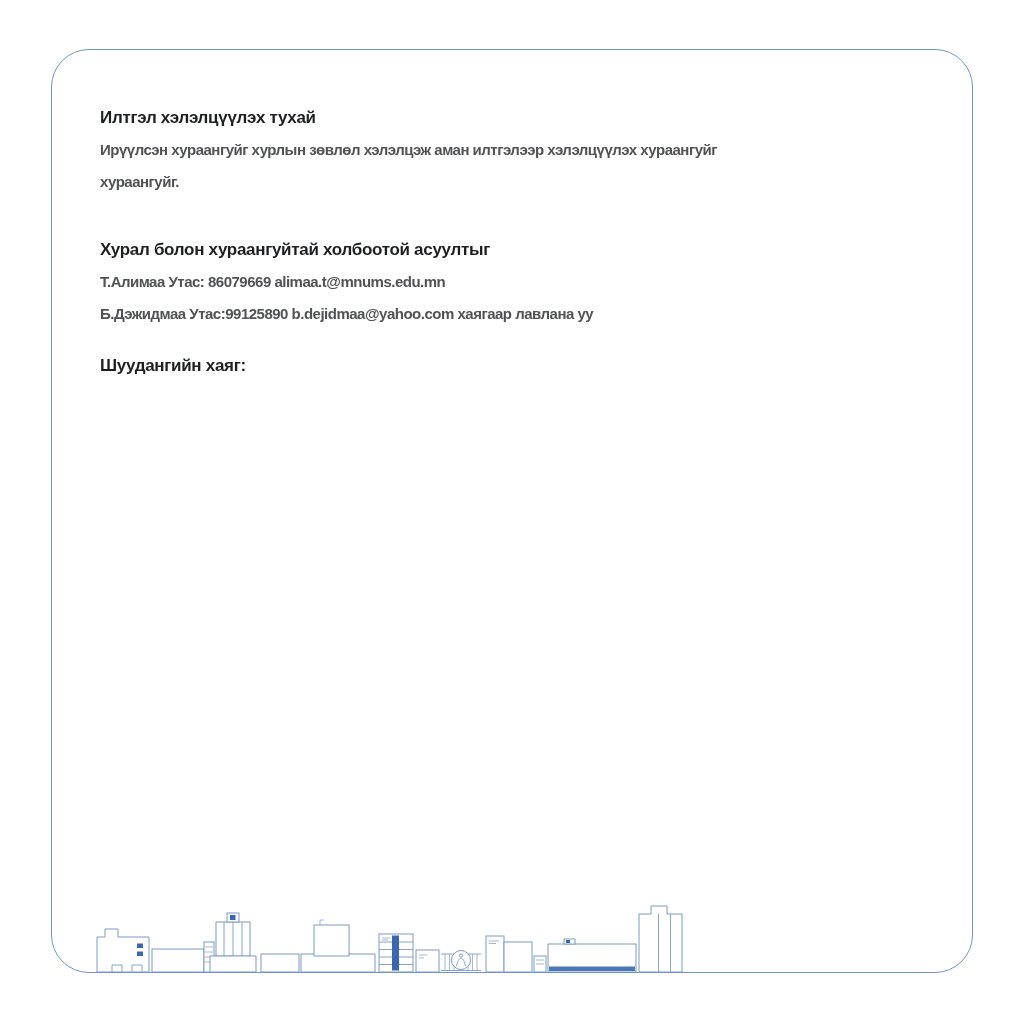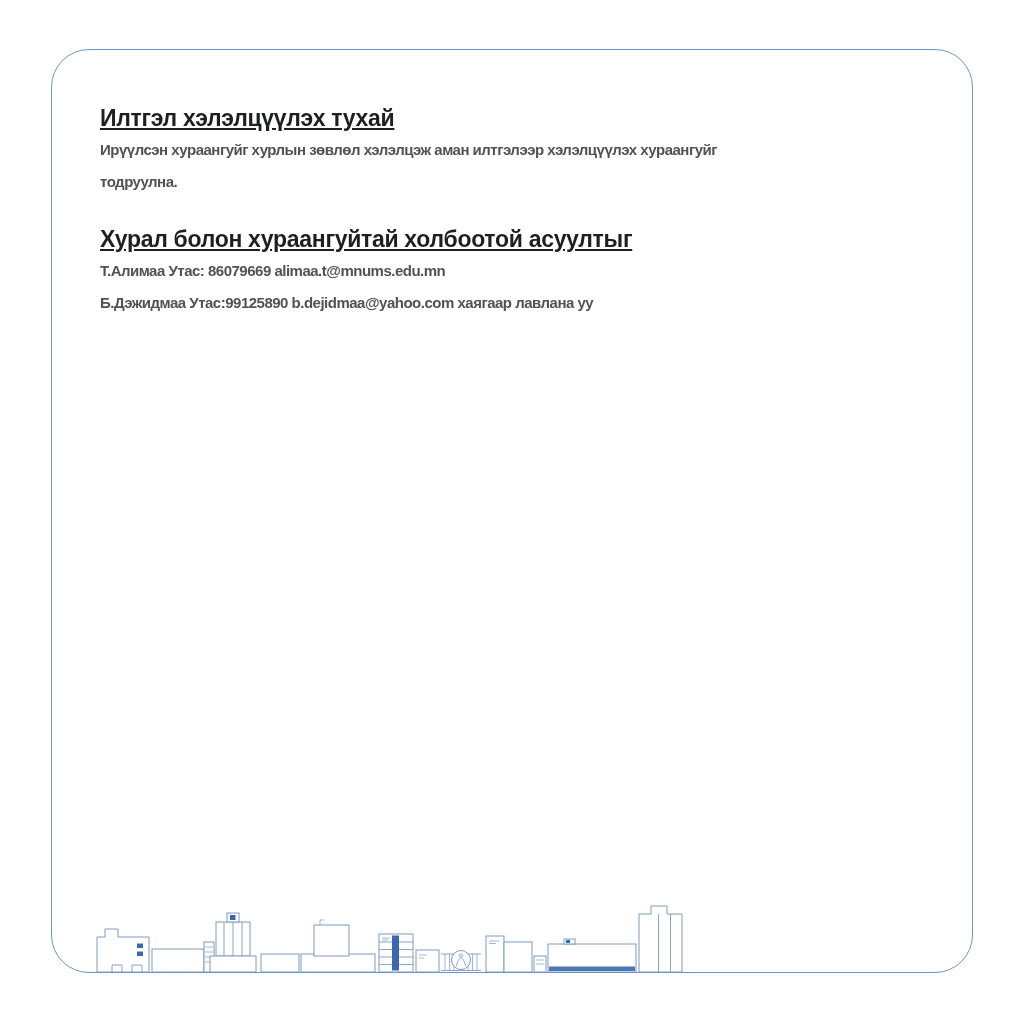--- a/index.html
+++ b/index.html
@@ -11,24 +11,24 @@
     --body:#515254;
   }
   *{margin:0;padding:0;box-sizing:border-box;}
   html,body{width:1024px;height:1024px;background:#ffffff;
     font-family:"Liberation Sans",sans-serif;}
   .page{position:relative;width:1024px;height:1024px;background:#ffffff;overflow:hidden;}
   .card{position:absolute;left:51px;top:49px;width:922px;height:924px;
     border:1px solid var(--border);border-radius:38px;background:#ffffff;}
   .content{position:absolute;left:48px;top:52px;right:40px;}
   section{display:block;}
-  .sec-2{margin-top:25px;}
+  .sec-2{margin-top:36px;}
   .sec-3{margin-top:20px;}
-  h2{font-size:23px;font-weight:700;line-height:32px;color:var(--heading);
-    letter-spacing:-0.3px;white-space:nowrap;text-decoration:underline;}
+  h2{font-size:17px;font-weight:700;line-height:32px;color:var(--heading);
+    letter-spacing:-0.3px;white-space:nowrap;}
   p.line{font-size:15px;font-weight:700;line-height:32px;color:var(--body);
     letter-spacing:-0.5px;white-space:nowrap;}
   .skyline{position:absolute;left:44px;bottom:0;width:590px;height:80px;line-height:0;}
   
   .sk-o{stroke:var(--sk-stroke);fill:#ffffff;stroke-width:1;stroke-linejoin:miter;}
   .sk-l{stroke:var(--sk-stroke);fill:none;stroke-width:0.9;}
   .sk-t{stroke:var(--sk-stroke);fill:none;stroke-width:0.7;}
   .sk-b{fill:var(--sk-blue);stroke:none;}
   .sk-n{fill:none;stroke:none;}
 </style>
@@ -36,30 +36,31 @@
 <body>
 
 <div class="page">
   <div class="card">
 
     <div class="content">
 
       <section class="sec-1">
         <h2>Илтгэл хэлэлцүүлэх тухай</h2>
         <p class="line">Ирүүлсэн хураангуйг хурлын зөвлөл хэлэлцэж аман илтгэлээр хэлэлцүүлэх хураангуйг</p>
-        <p class="line">тодруулна.</p>
+        <p class="line">хураангуйг.</p>
       </section>
 
       <section class="sec-2">
         <h2>Хурал болон хураангуйтай холбоотой асуултыг</h2>
         <p class="line">Т.Алимаа  Утас: 86079669  alimaa.t@mnums.edu.mn</p>
         <p class="line">Б.Дэжидмаа Утас:99125890 b.dejidmaa@yahoo.com  хаягаар лавлана уу</p>
       </section>
 
       <section class="sec-3">
+        <h2>Шуудангийн хаяг:</h2>
       </section>
 
     </div>
 
     <div class="skyline">
       <svg width="590" height="80" viewBox="0 0 590 80" xmlns="http://www.w3.org/2000/svg">
         <defs>
           <pattern id="pw" width="9" height="8" patternUnits="userSpaceOnUse">
             <rect x="1" y="1.5" width="6" height="4.5" fill="#ffffff" stroke="#7c9ac4" stroke-width="0.7"></rect>
           </pattern>

